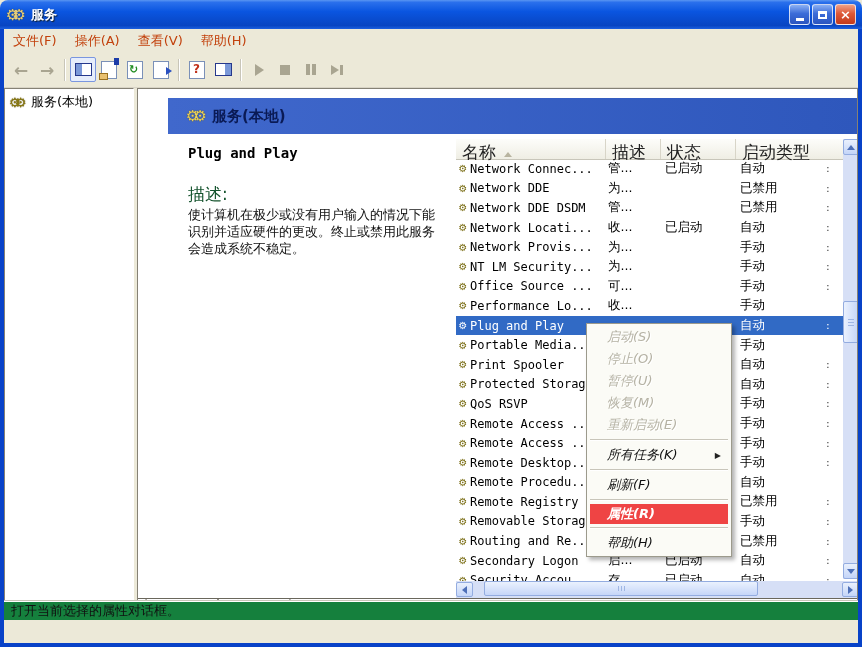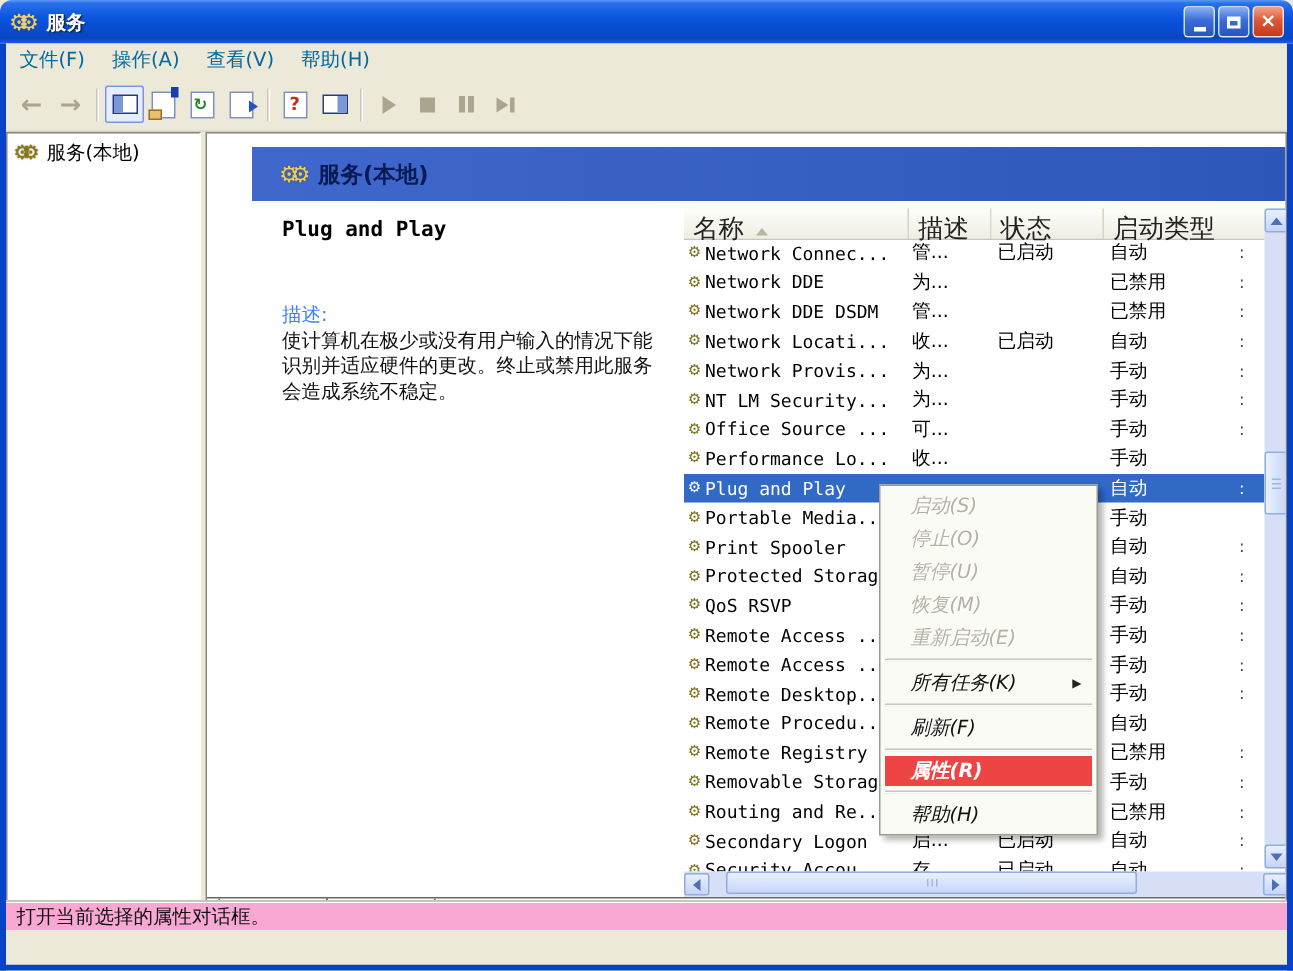--- a/index.html
+++ b/index.html
@@ -16,21 +16,21 @@
     box-sizing:border-box;display:flex;align-items:center;justify-content:center;color:#fff;font-size:12px;}
   .wbtn.blue{background:linear-gradient(180deg,#8AB0F4,#3C6CD8 45%,#2A55C0);}
   .wbtn.red{background:linear-gradient(180deg,#F0A086,#DE5838 45%,#C23A1C);font-weight:bold;font-size:13px;}
   .minbar{width:8px;height:3px;background:#fff;margin-top:9px;}
   .maxbox{width:9px;height:8px;border:2px solid #fff;border-top-width:3px;box-sizing:border-box;}
   .border-l,.border-r{position:absolute;top:29px;bottom:0;width:4px;background:#0842C8;}
   .border-l{left:0;} .border-r{right:0;}
   .border-b{position:absolute;bottom:0;left:0;right:0;height:4px;background:#0842C8;}
   .inside{position:absolute;top:29px;left:4px;right:4px;bottom:4px;background:#ECE9D8;overflow:hidden;}
   
-  .menubar{height:23px;display:flex;font-size:13px;color:#0369a1;}
+  .menubar{height:23px;display:flex;align-items:center;font-size:13px;color:#c2410c;}
   .menuitem{padding:2px 9px;}
   .toolbar{height:35px;display:flex;align-items:center;border-bottom:1px solid #D8D4C6;padding-left:4px;}
   .tb{width:26px;height:25px;display:flex;align-items:center;justify-content:center;position:relative;}
   .tb.pressed{border:1px solid #7A96DF;background:#E6EDFB;border-radius:2px;box-sizing:border-box;}
   .tbsep{width:1px;height:22px;background:#C8C5B8;border-right:1px solid #fff;margin:0 4px;}
   .navarrow{font-size:17px;font-weight:bold;color:#A9A591;}
   .doc{width:14px;height:16px;background:#fff;border:1px solid #7A90B8;position:relative;}
   .winico{width:17px;height:13px;background:#fff;border:1px solid #26388C;position:relative;box-sizing:border-box;}
   .winico .half-l{position:absolute;left:0;top:0;bottom:0;width:6px;background:#7A98D8;}
   .winico .half-r{position:absolute;right:0;top:0;bottom:0;width:6px;background:#7A98D8;}
@@ -53,21 +53,21 @@
   .treeitem{display:flex;align-items:center;gap:4px;padding:4px 2px 0 4px;}
   .gearico{color:#8a7a14;font-size:13px;letter-spacing:-6px;width:18px;text-shadow:0 0 1px #4a3f00;}
   .rightpanel{position:absolute;left:133px;top:0;width:721px;height:532px;background:#fff;
     border:1px solid #858175;box-sizing:border-box;overflow:hidden;}
   .band{position:absolute;left:30px;top:9px;width:689px;height:36px;
     background:linear-gradient(90deg,#4068CC,#2E57BC);display:flex;align-items:center;padding-left:18px;box-sizing:border-box;}
   .band .gearico{font-size:15px;color:#E8D060;}
   .band-title{font-size:15px;font-weight:bold;color:#0A1A55;margin-left:8px;}
   .detail{position:absolute;left:50px;top:56px;width:258px;}
   .svcname{font-family:"DejaVu Sans Mono","Liberation Mono",monospace;font-weight:bold;font-size:14px;color:#000;}
-  .desclabel{margin-top:40px;font-size:13px;color:#3b82f6;}
+  .desclabel{margin-top:22px;font-size:17px;color:#14532d;}
   .desctext{font-size:13px;line-height:17px;color:#111;}
   
   .list{position:absolute;left:318px;top:50px;width:387px;height:442px;background:#fff;}
   .lhead{display:flex;height:20px;font-size:17px;color:#222;background:#F2F1E8;border-bottom:1px solid #C8C6BA;}
   .hc{box-sizing:border-box;border-right:1px solid #D8D5C8;padding:2px 4px 0 6px;position:relative;background:linear-gradient(180deg,#FDFDFA,#EFEEE4);}
   .sorttri{display:inline-block;width:0;height:0;border-bottom:5px solid #B8B4A0;
     border-left:4px solid transparent;border-right:4px solid transparent;margin-left:8px;margin-bottom:1px;}
   .lrows{position:absolute;top:20px;left:0;width:387px;height:422px;overflow:hidden;}
   .lrow{display:flex;height:19.6px;align-items:center;font-size:12px;}
   .lrow .cell{box-sizing:border-box;overflow:hidden;white-space:nowrap;}
@@ -109,21 +109,21 @@
   .msep{height:1px;background:#C8C5BA;border-bottom:1px solid #fff;margin:3px 3px;}
   
   .tabstrip{position:absolute;left:0px;top:509px;width:719px;height:21px;background:#fff;border-top:1px solid #6A675C;}
   .tab{position:absolute;top:0;height:20px;font-size:13px;color:#111;display:flex;align-items:center;justify-content:center;}
   .tab .edge{position:absolute;top:0;bottom:0;width:1px;background:#6A675C;}
   .tab .el{left:4px;transform:skewX(25deg);}
   .tab .er{right:4px;transform:skewX(-25deg);}
   .tab .bot{position:absolute;left:10px;right:10px;bottom:0;height:1px;background:#6A675C;}
   .tab1{left:8px;width:72px;}
   .tab2{left:80px;width:72px;}
-  .statusbar{position:absolute;left:0;bottom:0;width:854px;height:20px;background:#f9a8d4;
+  .statusbar{position:absolute;left:0;bottom:0;width:854px;height:20px;background:#15803d;
     border-top:1px solid #C8C5B8;box-shadow:inset 0 1px 0 #fff;font-size:13px;color:#111;
     display:flex;align-items:center;padding-left:7px;box-sizing:border-box;}
 </style>
 </head>
 <body>
 
 <div class="titlebar">
   <span class="title-icon">⚙⚙</span>
   <span class="title-text">服务</span>
   <span class="winbtns">

